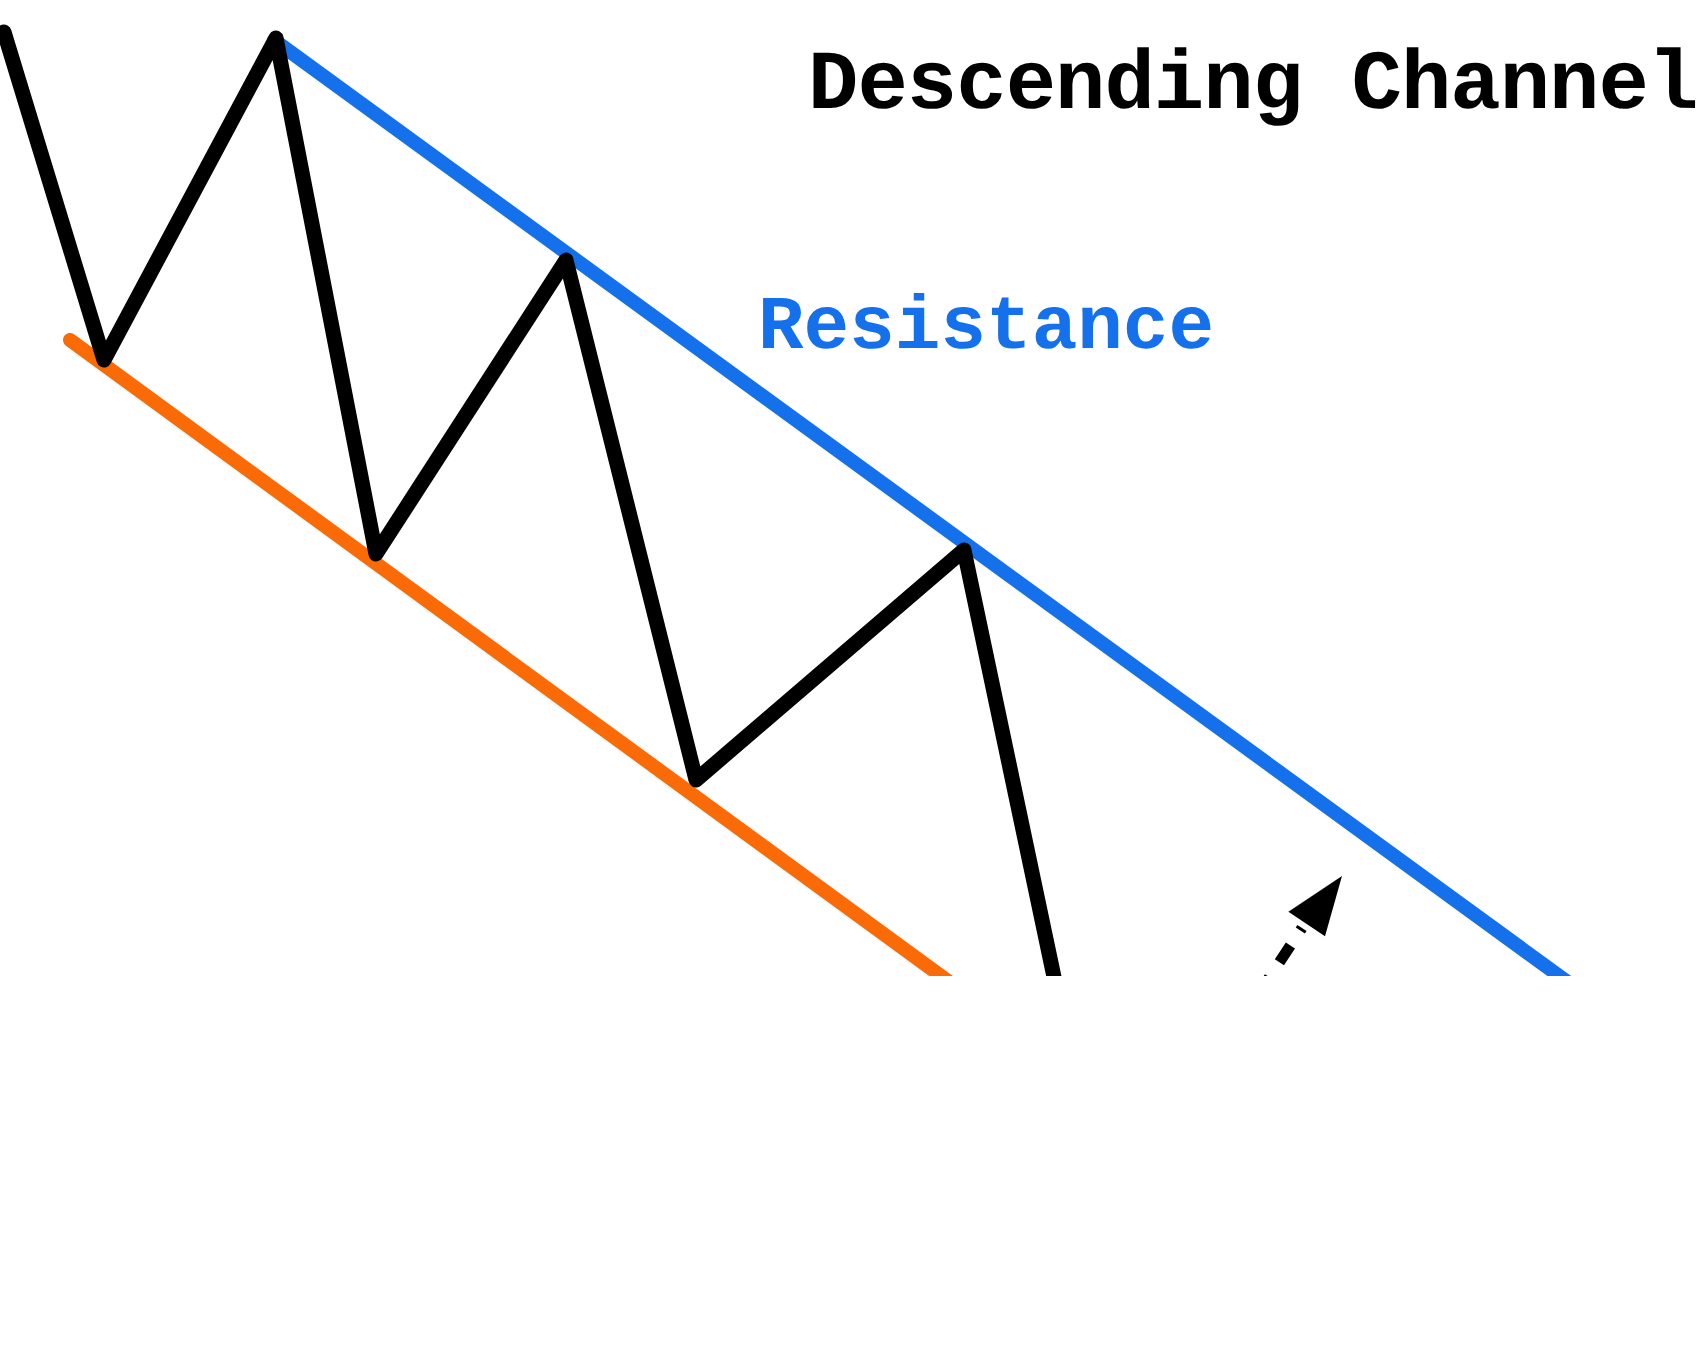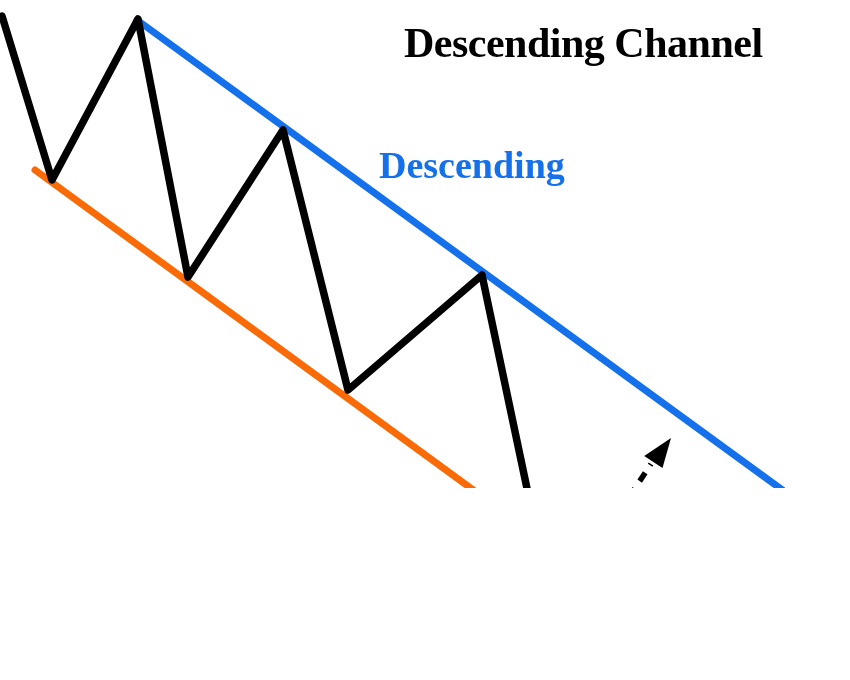--- a/index.html
+++ b/index.html
@@ -6,21 +6,21 @@
     margin: 0;
     padding: 0;
     background: #ffffff;
   }
   .canvas {
     position: relative;
     width: 850px;
     height: 488px;
     background: #ffffff;
     overflow: hidden;
-    font-family: Liberation Serif, serif;
+    font-family: Liberation Mono, monospace;
   }
   .diagram-svg {
     position: absolute;
     left: 0;
     top: 0;
   }
   .label {
     position: absolute;
     font-weight: 700;
     line-height: 1;
@@ -67,18 +67,18 @@
 
     <path fill="none" stroke-width="5.5" stroke-dasharray="10 9" d="M549,607 L558,641" stroke="#000000"></path>
     <polygon points="566,673 548,646.6 569.4,641.2" fill="#000000"></polygon>
 
     <path fill="none" stroke-width="5.5" stroke-dasharray="10 9" d="M556,608 L651,464" stroke="#000000"></path>
     <polygon points="671,438 662.5,468.1 644.2,455.9" fill="#000000"></polygon>
   </svg>
 
   <div class="label title" style="color: rgb(0, 0, 0);">Descending Channel</div>
 
-  <div class="label resistance-label" style="color: rgb(21, 112, 235);">Descending</div>
+  <div class="label resistance-label" style="color: rgb(21, 112, 235);">Resistance</div>
 
 
   <div class="label question-label" style="color: rgb(250, 5, 205);">?</div>
 
 </div>
 
 </body></html>

